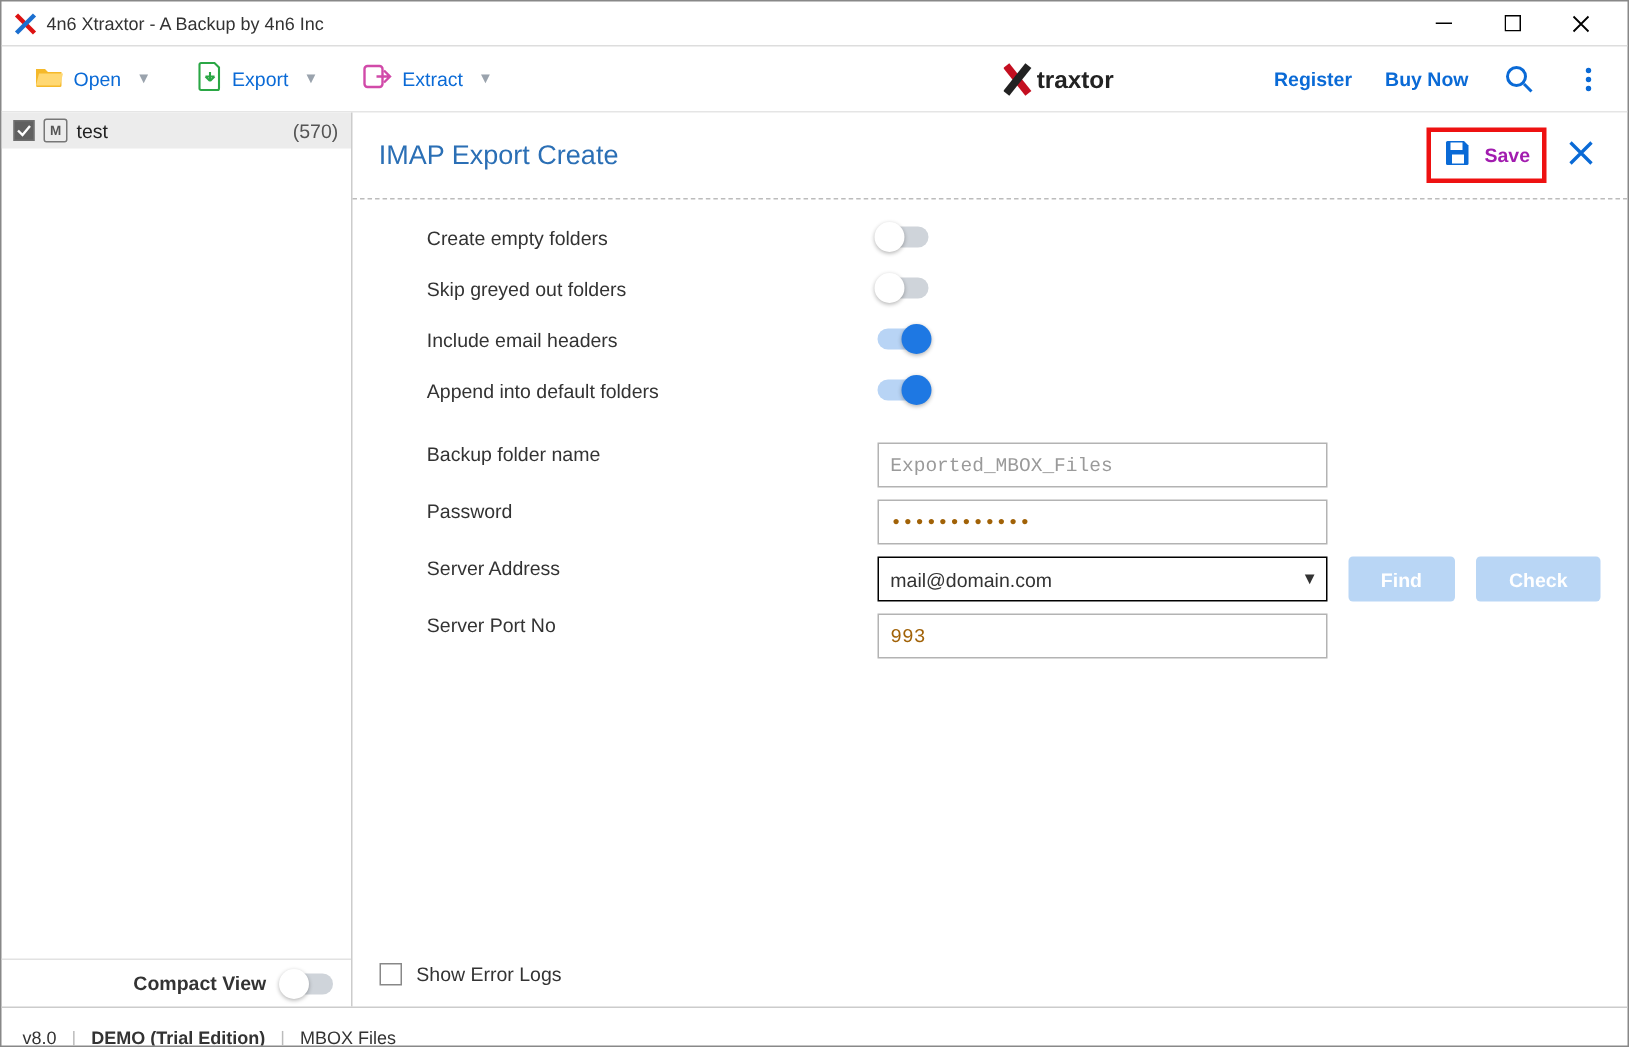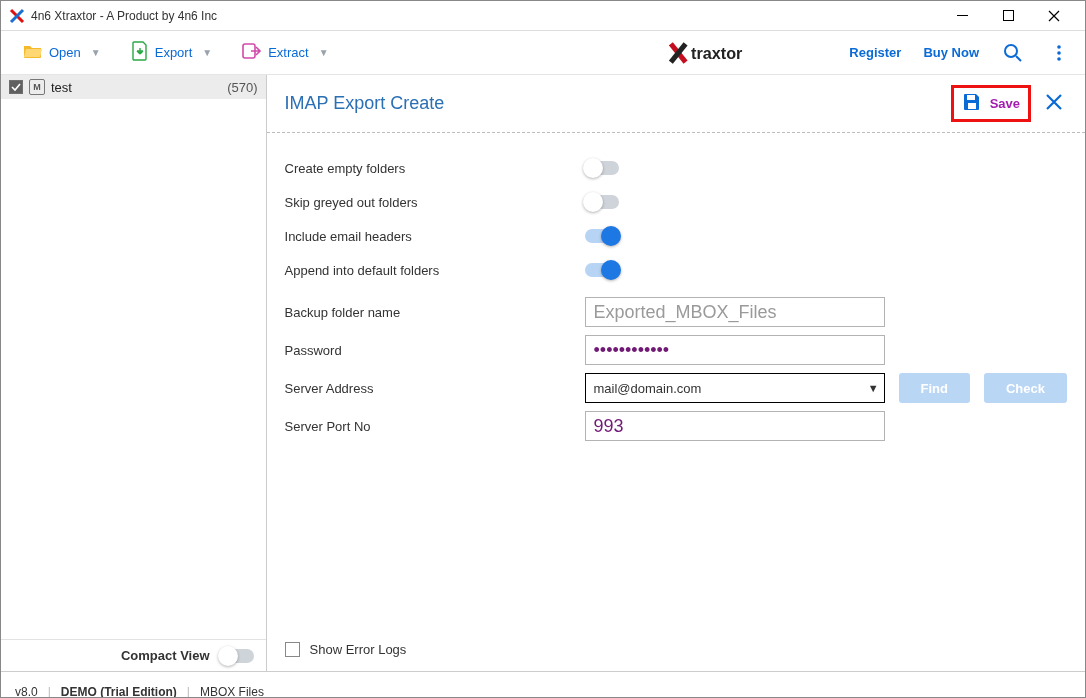--- a/index.html
+++ b/index.html
@@ -38,26 +38,26 @@
 
   
   .content { flex: 1; display: flex; flex-direction: column; position: relative; height: 100%; }
   .panel-header { display: flex; align-items: center; padding: 10px 18px; border-bottom: 1px dashed #bcbcbc; }
   .panel-header .title { flex: 1; color: #2b6fb5; font-size: 18px; font-weight: 400; }
   .save-wrap { border: 3px solid #e11; padding: 4px 8px; display: flex; align-items: center; gap: 8px; margin-right: 10px; }
   .save-btn { display: flex; align-items: center; gap: 8px; color: #a21caf; font-weight: 600; cursor: pointer; }
   .close-panel { color: #0a6ad6; font-size: 22px; cursor: pointer; padding: 0 4px; }
 
   .form { padding: 18px 18px 0 18px; flex: 1; overflow: auto; }
-  .form-row { display: flex; align-items: center; min-height: 34px; margin-bottom: 0; }
+  .form-row { display: flex; align-items: flex-start; min-height: 34px; margin-bottom: 0; margin-left: 32px; }
   .form-row .fl { width: 300px; color: #333; font-size: 13px; }
   .form-row .fc { flex: 1; display: flex; align-items: center; gap: 14px; }
 
   
-  .txt { width: 300px; height: 30px; border: 1px solid #b3b3b3; padding: 0 8px; font-family: Liberation Sans, sans-serif; font-size: 18px; color: #701a75; background: #fff; }
+  .txt { width: 300px; height: 30px; border: 1px solid #b3b3b3; padding: 0 8px; font-family: Liberation Mono, monospace; font-size: 13px; color: #a16207; background: #fff; }
   .txt::placeholder { color: #9a9a9a; }
   .combo-wrap { position: relative; }
   .combo-input { width: 300px; height: 30px; border: 1px solid #000; padding: 0 24px 0 8px; font-family: inherit; font-size: 13px; color: #333; background: #fff; }
   .combo-arrow { position: absolute; right: 6px; top: 50%; transform: translateY(-50%); font-size: 11px; pointer-events: none; }
 
   .btn-sm { height: 30px; padding: 0 22px; border: none; border-radius: 3px; background: #b9d6f5; color: #fff; font-weight: 600; cursor: pointer; font-size: 13px; }
 
   
   .toggle { position: relative; width: 34px; height: 14px; border-radius: 7px; background: #cfd4da; }
   .toggle .knob { position: absolute; top: -3px; left: -2px; width: 20px; height: 20px; border-radius: 50%; background: #fff; box-shadow: 0 1px 3px rgba(0,0,0,.3); }
@@ -76,21 +76,21 @@
 </head>
 <body>
 
 <div class="titlebar">
   <span class="app-icon">
     <svg width="16" height="16" viewBox="0 0 16 16">
         <path d="M2 2 L14 14" stroke="#d11" stroke-width="3"></path>
         <path d="M14 2 L2 14" stroke="#1b6fd0" stroke-width="3"></path>
       </svg>
   </span>
-  <span class="title-text">4n6 Xtraxtor - A Product by 4n6 Inc</span>
+  <span class="title-text">4n6 Xtraxtor - A Backup by 4n6 Inc</span>
   <div class="win-controls">
     <div class="win-btn">
       <svg width="11" height="11" viewBox="0 0 11 11">
           <rect y="5" width="11" height="1" fill="#000"></rect>
         </svg>
     </div>
     <div class="win-btn">
       <svg width="11" height="11" viewBox="0 0 11 11">
           <rect x="0.5" y="0.5" width="10" height="10" fill="none" stroke="#000" stroke-width="1"></rect>
         </svg>

